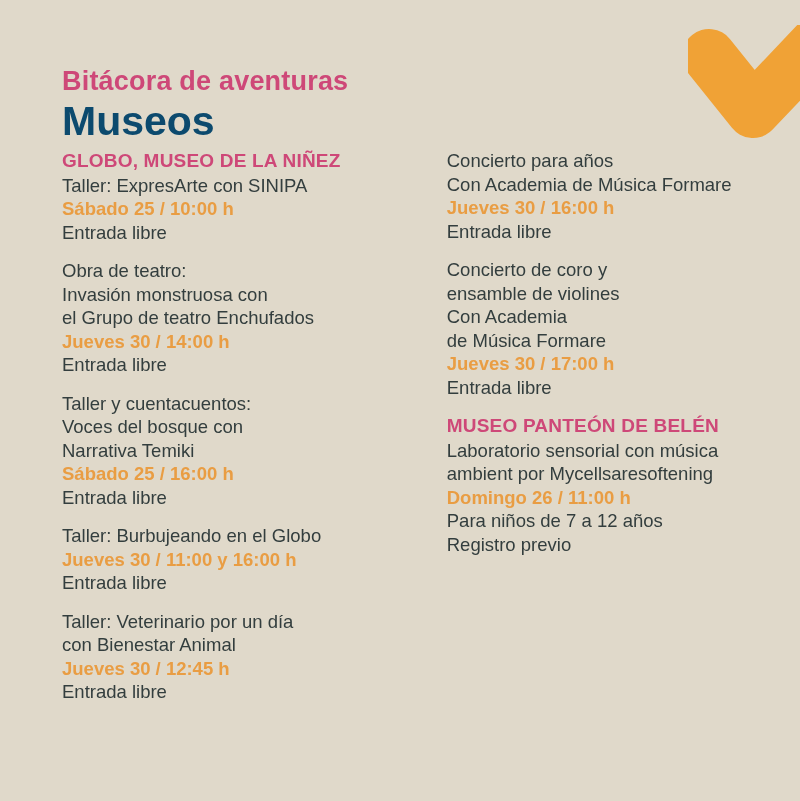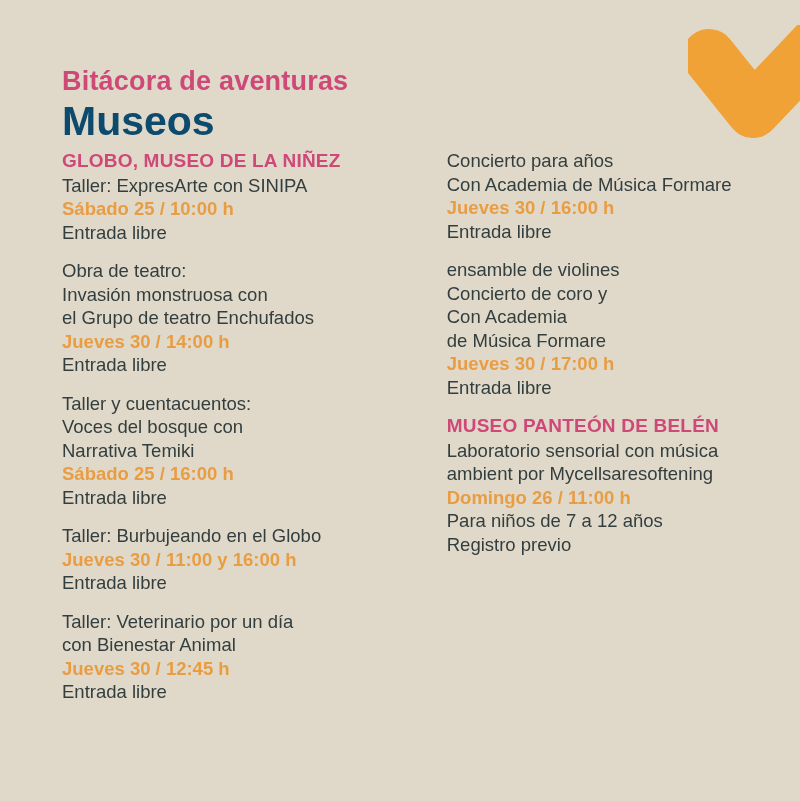--- a/index.html
+++ b/index.html
@@ -124,22 +124,22 @@
       </div>
     <div class="col col-right">
         <section class="section">
           <div class="event">
             <div class="line bold">Concierto para años</div>
             <div class="line bold">Con Academia de Música Formare</div>
             <div class="line date">Jueves 30 / 16:00 h</div>
             <div class="line plain">Entrada libre</div>
           </div>
           <div class="event">
+            <div class="line bold">Concierto de coro y</div>
             <div class="line bold">ensamble de violines</div>
-            <div class="line bold">Concierto de coro y</div>
             <div class="line plain">Con Academia</div>
             <div class="line plain">de Música Formare</div>
             <div class="line date">Jueves 30 / 17:00 h</div>
             <div class="line plain">Entrada libre</div>
           </div>
         </section>
         <section class="section">
           <h2 class="museum-heading">MUSEO PANTEÓN DE BELÉN</h2>
           <div class="event">
             <div class="line bold">Laboratorio sensorial con música</div>

